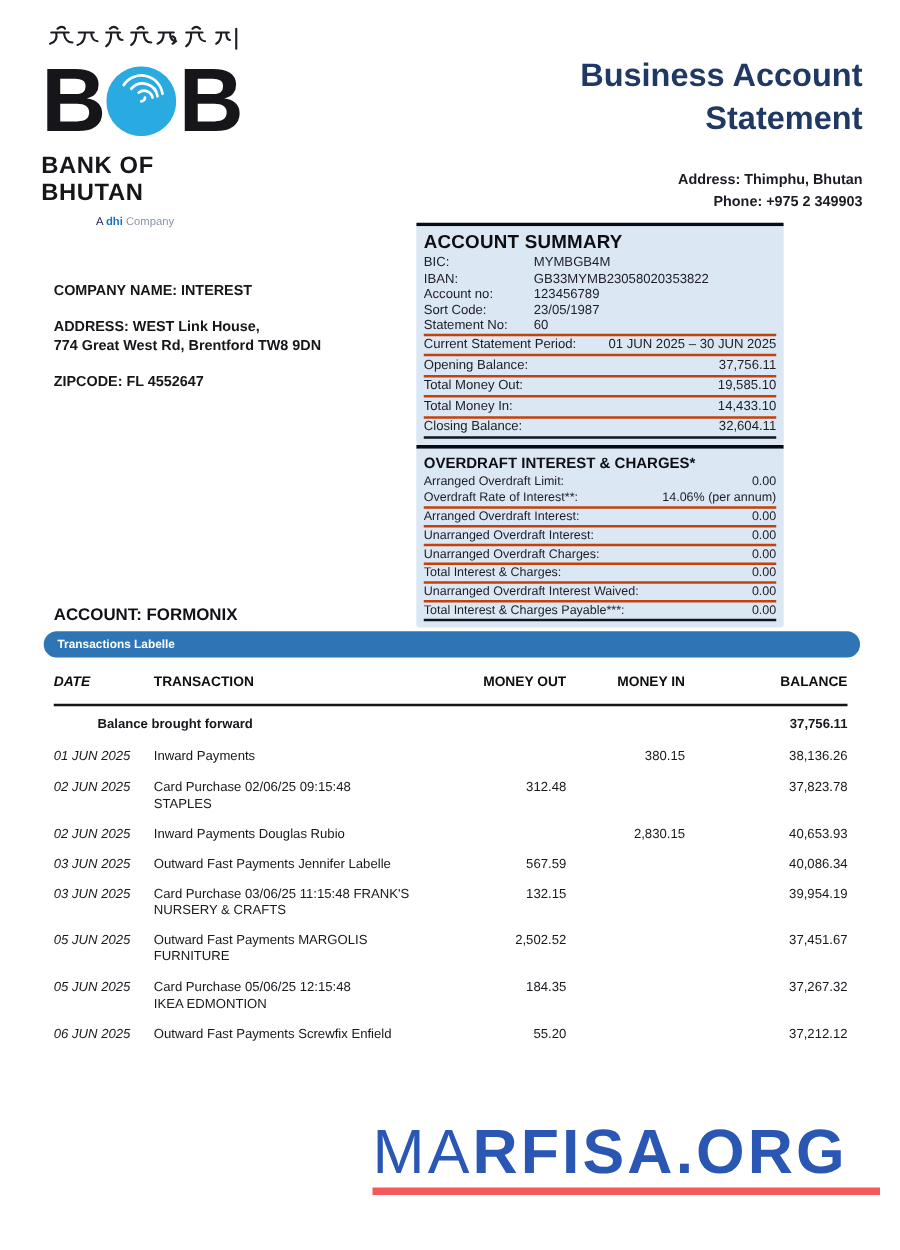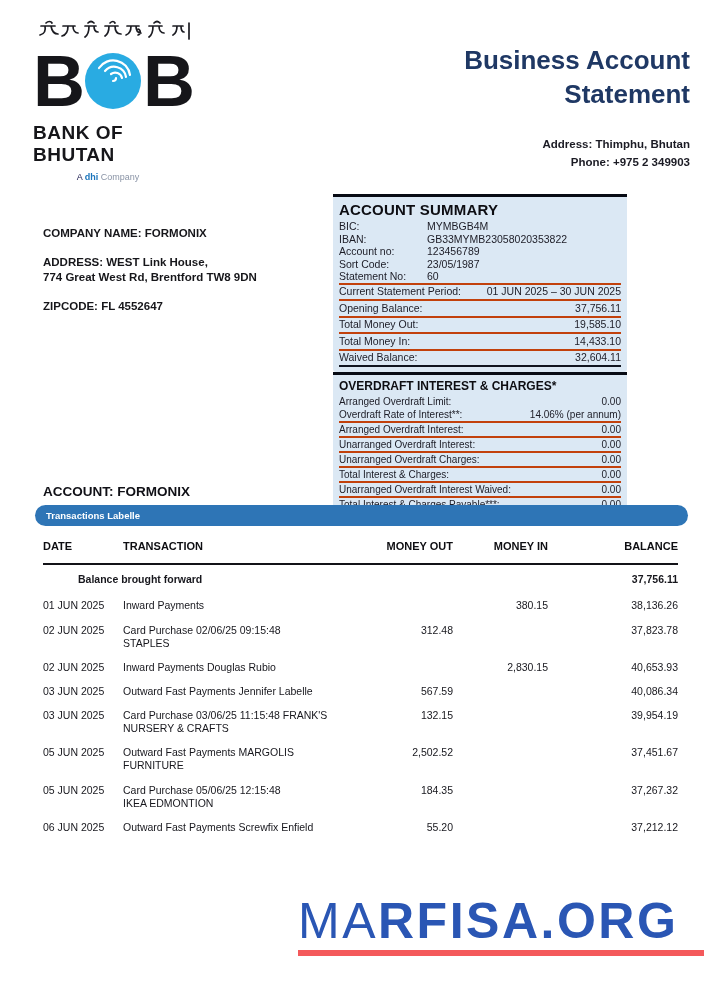--- a/index.html
+++ b/index.html
@@ -19,21 +19,21 @@
   .tagline .suffix{color:#8a94a6;}
   .doc-title{position:absolute;right:30px;top:44px;text-align:right;
     font-size:26px;font-weight:bold;color:#1f3864;line-height:1.3;}
   .contact-block{position:absolute;right:30px;top:136px;text-align:right;
     font-size:11.5px;font-weight:bold;color:#1b1b24;line-height:1.55;}
   
   .company{position:absolute;left:43px;top:226px;font-size:11.5px;font-weight:bold;
     color:#16161a;line-height:1.3;width:280px;}
   .company .gap{height:14px;}
   
-  .right-col{position:absolute;left:333px;top:194px;width:294px;}
+  .right-col{position:absolute;left:333px;top:178px;width:294px;}
   .panel{background:#dbe8f4;border-top:3px solid #070b14;padding:3px 6px 5px 6px;
     border-radius:0 0 3px 3px;}
   .panel-title-lg{font-size:15px;font-weight:bold;color:#0d0d12;letter-spacing:0.2px;padding:1px 0 2px 0;}
   .panel-title-sm{font-size:12px;font-weight:bold;color:#0d0d12;padding:1px 0 2px 0;}
   .kv-row{display:flex;font-size:10.5px;line-height:12.5px;color:#1c1c26;}
   .kv-row .k{flex:0 0 88px;}
   .sum-row{display:flex;justify-content:space-between;font-size:10.5px;line-height:11.5px;
     color:#1c1c26;padding:1.5px 0;border-top:2px solid #c2410c;}
   .sum-row.no-line{border-top:none;}
   .sum-row.bottom-line{border-bottom:2px solid #10141f;}
@@ -44,21 +44,21 @@
   .txn-section{position:absolute;left:35px;top:484px;width:653px;}
   .account-title{font-size:13.5px;font-weight:bold;color:#101016;margin-left:8px;}
   .txn-bar{margin-top:6px;height:21px;background:#2e75b6;border-radius:10.5px;
     color:#fff;font-size:9.5px;font-weight:bold;display:flex;align-items:center;
     padding-left:11px;box-sizing:border-box;}
   .txn-table{margin:6px 8px 0 8px;width:635px;}
   .t-row{display:flex;font-size:10.5px;line-height:1.25;color:#17171d;padding:5.5px 0;}
   .t-head{font-size:11px;font-weight:bold;border-bottom:2.5px solid #131318;
     padding:8px 0 9px 0;color:#0e0e12;}
   .t-bbf{font-weight:bold;padding:8px 0;gap:35px;}
-  .c-date{flex:0 0 80px;}
+  .c-date{flex:0 0 80px;font-style:italic;}
   .c-desc{flex:1;padding-right:10px;}
   .c-out{flex:0 0 85px;text-align:right;}
   .c-in{flex:0 0 95px;text-align:right;}
   .c-bal{flex:0 0 130px;text-align:right;}
   .desc-line{display:block;}
   
   .footer-logo{position:absolute;left:298px;top:896px;width:410px;cursor:pointer;}
   .footer-text{font-size:50px;line-height:1.0;color:#2a56b4;letter-spacing:2.5px;white-space:nowrap;}
   .footer-text .thin{font-weight:normal;}
   .footer-text .thick{font-weight:bold;}
@@ -102,21 +102,21 @@
   <div class="doc-title">
     <div>Business Account</div>
     <div>Statement</div>
   </div>
   <div class="contact-block">
     <div>Address: Thimphu, Bhutan</div>
     <div>Phone:  +975 2 349903</div>
   </div>
 
   <div class="company">
-    <div>COMPANY NAME: FORMONIX</div>
+    <div>COMPANY NAME: INTEREST</div>
     <div class="gap"></div>
     <div>ADDRESS: WEST Link House,</div>
     <div>774 Great West Rd, Brentford TW8 9DN</div>
     <div class="gap"></div>
     <div>ZIPCODE: FL 4552647</div>
   </div>
 
   <div class="right-col">
     <div class="panel">
       <div class="panel-title-lg">ACCOUNT SUMMARY</div>
@@ -150,21 +150,21 @@
         </div>
       <div class="sum-row">
           <span>Total Money Out:</span>
           <span>19,585.10</span>
         </div>
       <div class="sum-row">
           <span>Total Money In:</span>
           <span>14,433.10</span>
         </div>
       <div class="sum-row bottom-line">
-          <span>Waived Balance:</span>
+          <span>Closing Balance:</span>
           <span>32,604.11</span>
         </div>
     </div>
 
     <div class="panel-spacer"></div>
 
     <div class="panel">
       <div class="panel-title-sm">OVERDRAFT INTEREST &amp; CHARGES*</div>
       <div class="sum-row od-row no-line">
           <span>Arranged Overdraft Limit:</span>

